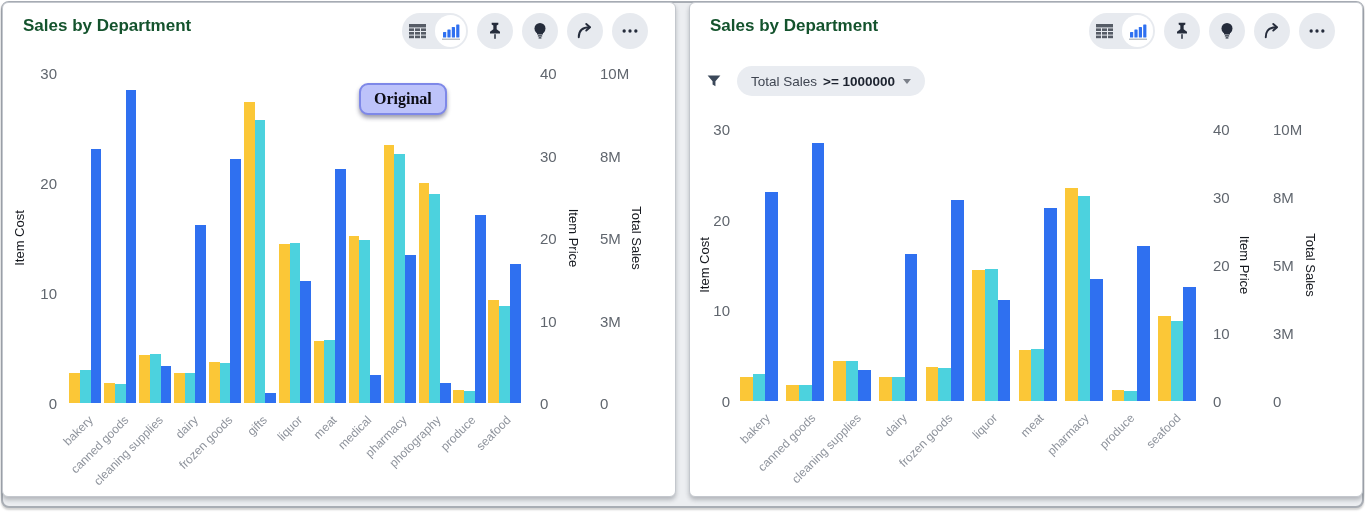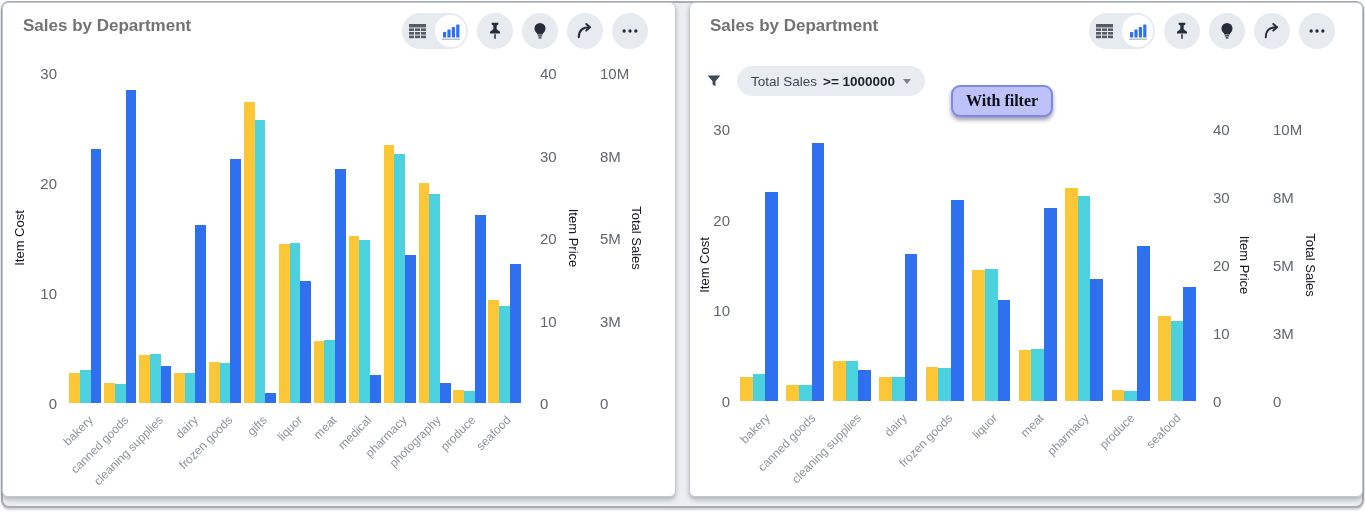--- a/index.html
+++ b/index.html
@@ -6,21 +6,21 @@
   html,body { width:1365px; height:512px; font-family:"Liberation Sans", sans-serif; background:#ffffff; }
   .frame { position:absolute; left:1px; top:1px; width:1363px; height:507px;
            border:2px solid #a9aeb5; border-radius:8px; background:#eceef1;
            box-shadow:0 2px 2px rgba(0,0,0,.18); }
   .panel { position:absolute; top:2px; width:674px; height:495px; background:#ffffff;
            border:1px solid #c3c7cd; border-radius:6px;
            box-shadow:0 3px 4px rgba(50,55,65,.30); }
   .panel-a { left:2px; }
   .panel-b { left:689px; }
 
-  .title { position:absolute; left:20px; top:13px; font-size:17px; font-weight:bold; color:#737373; }
+  .title { position:absolute; left:20px; top:13px; font-size:17px; font-weight:bold; color:#14532d; }
 
   .toolbar { position:absolute; top:10px; right:27px; display:flex; align-items:center; gap:9px; }
   .seg { width:66px; height:36px; background:#e7eaef; border-radius:18px; display:flex; align-items:center; }
   .seg-opt { flex:1; height:36px; display:flex; align-items:center; justify-content:center; cursor:pointer; }
   .seg-opt.sel { background:#ffffff; height:32px; border-radius:16px; margin:2px; }
   .circ { width:36px; height:36px; border-radius:50%; background:#e7eaef; display:flex; align-items:center; justify-content:center; cursor:pointer; }
 
   .badge { position:absolute; z-index:5; font-family:"Liberation Serif", serif; font-weight:bold;
            font-size:16px; color:#0c0c14; background:#bdc3fa; border:2px solid #7e88e8;
            border-radius:9px; padding:5px 13px; box-shadow:0 3px 4px rgba(40,40,70,.45); white-space:nowrap; }
@@ -143,20 +143,21 @@
       <span>
         <svg width="20" height="20" viewBox="0 0 24 24" fill="#252c3b">
             <circle cx="5" cy="12" r="2"></circle>
             <circle cx="12" cy="12" r="2"></circle>
             <circle cx="19" cy="12" r="2"></circle>
           </svg>
       </span>
     </div>
   </div>
 
+  <div class="badge">Original</div>
 
   <div class="alab alab-left rot-ccw">Item Cost</div>
   <div class="alab alab-r1 rot-cw">Item Price</div>
   <div class="alab alab-r2 rot-cw">Total Sales</div>
 
   <div class="ticks t-left">
       <span style="top: 0%;">30</span>
       <span style="top: 33.3333%;">20</span>
       <span style="top: 66.6667%;">10</span>
       <span style="top: 100%;">0</span>
@@ -340,21 +341,20 @@
           <path d="M2 3h16l-6.2 7.2v6.3l-3.6-2v-4.3z"></path>
         </svg>
     </span>
     <div class="chip">
       <span>Total Sales</span>
       <b>&gt;= 1000000</b>
       <span class="caret"></span>
     </div>
   </div>
 
-  <div class="badge">With filter</div>
 
   <div class="alab alab-left rot-ccw">Item Cost</div>
   <div class="alab alab-r1 rot-cw">Item Price</div>
   <div class="alab alab-r2 rot-cw">Total Sales</div>
 
   <div class="ticks t-left">
       <span style="top: 0%;">30</span>
       <span style="top: 33.3333%;">20</span>
       <span style="top: 66.6667%;">10</span>
       <span style="top: 100%;">0</span>

